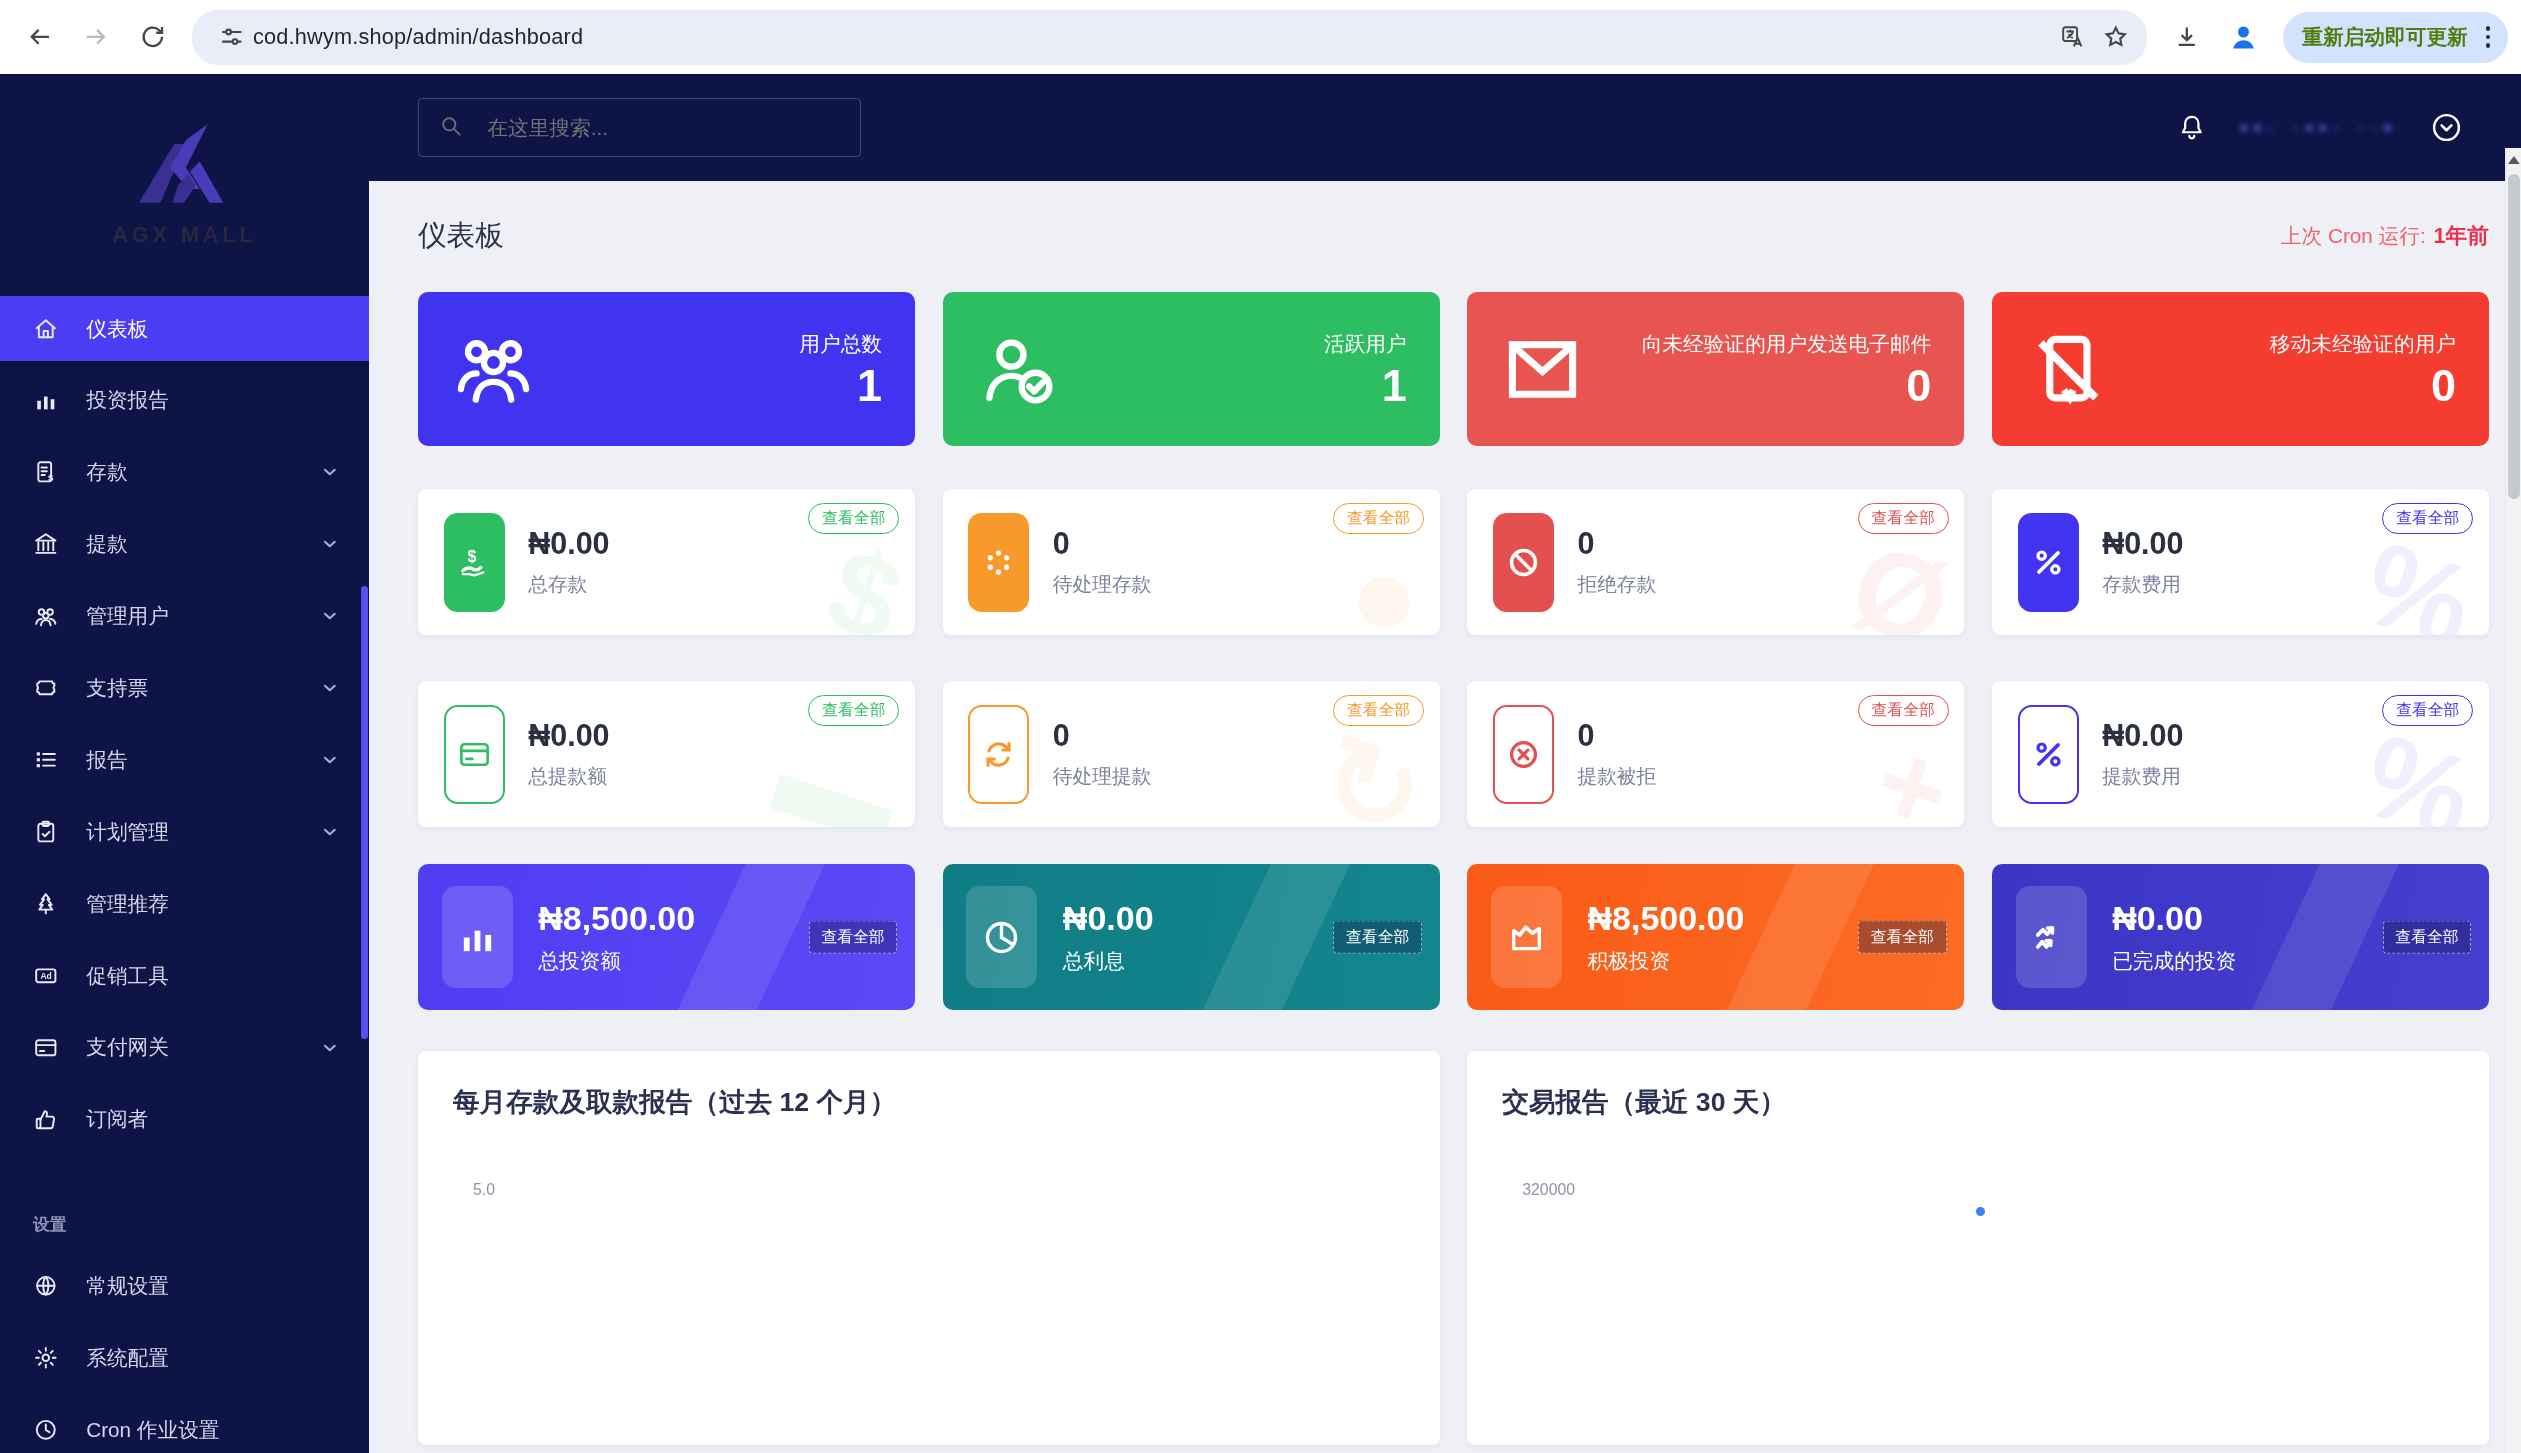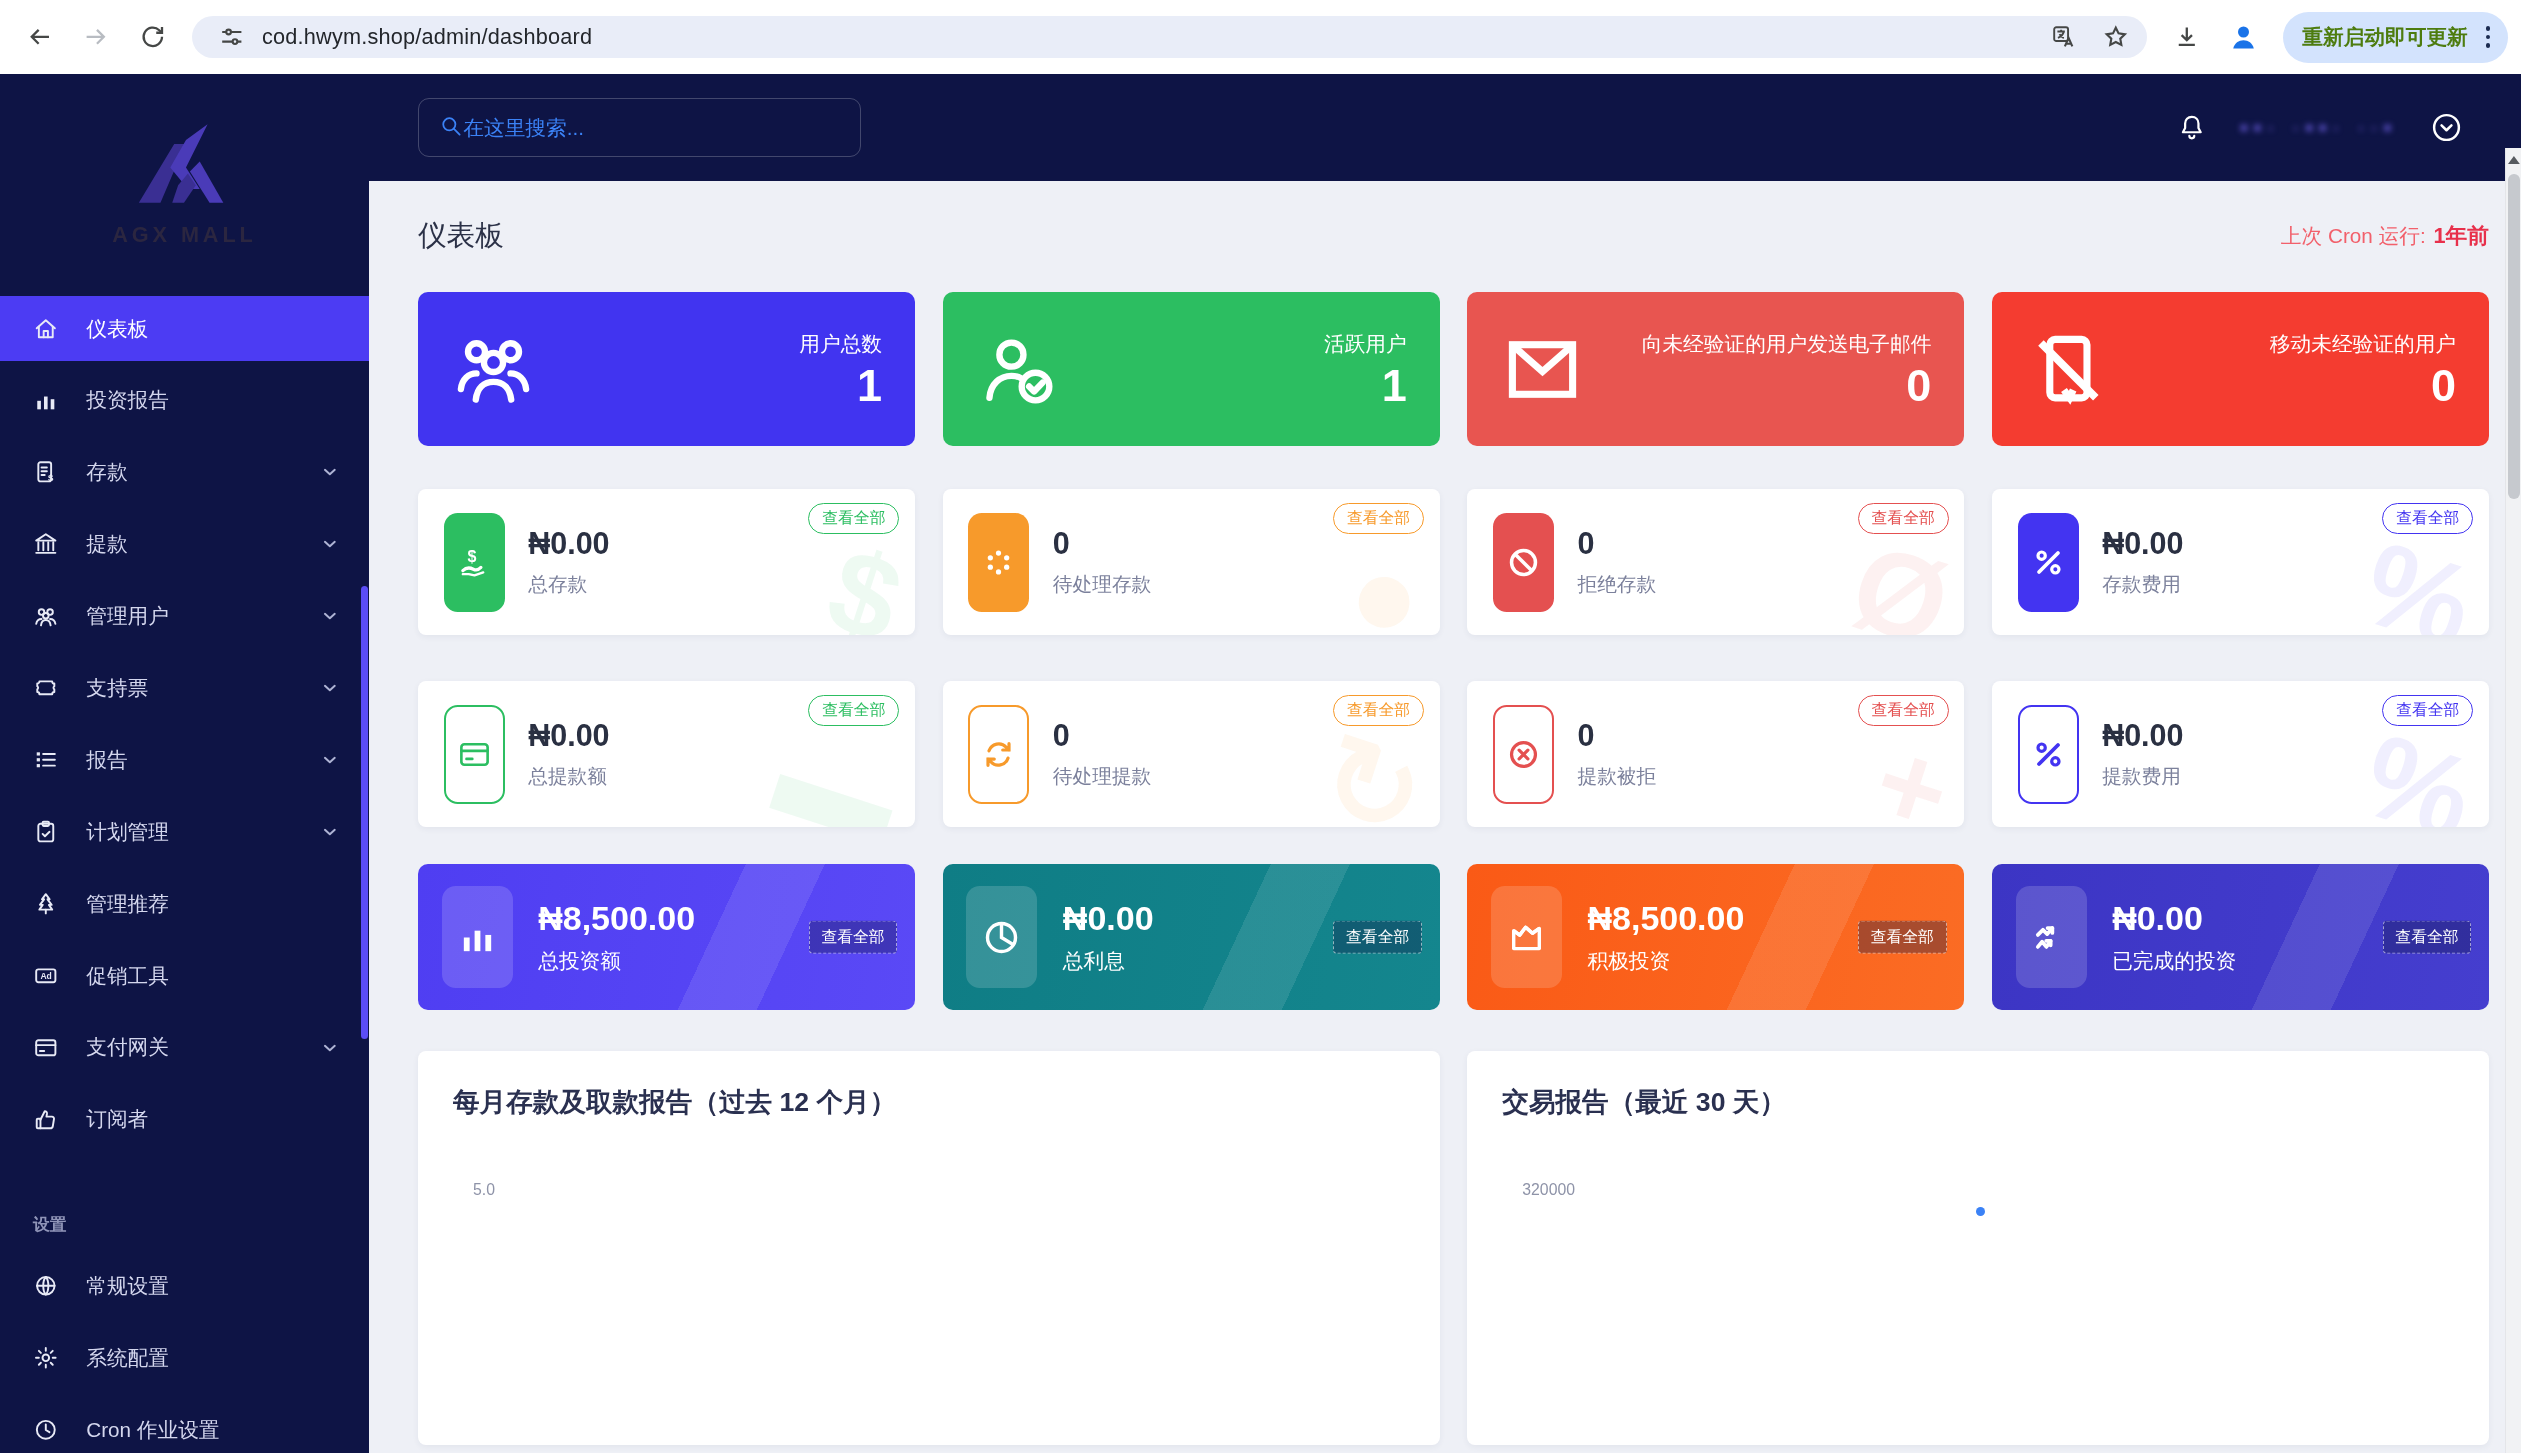--- a/index.html
+++ b/index.html
@@ -4,21 +4,21 @@
 <style>
   * { margin:0; padding:0; box-sizing:border-box; }
   html,body { width:2522px; height:1454px; overflow:hidden; font-family:"Liberation Sans", sans-serif; }
   body { background:#eef0f6; }
 
   
   .browser-bar { height:74px; background:#ffffff; display:flex; align-items:center; padding:0 13.8px; gap:5.9px; }
   .bicon { width:51px; height:51px; border-radius:50%; display:flex; align-items:center; justify-content:center; color:#454746; flex:0 0 auto; }
   .bicon svg { width:27.6px; height:27.6px; }
   .bicon.disabled { color:#b8bcc2; }
-  .omnibox { flex:1; height:42px; background:#e9edf8; border-radius:25.6px; display:flex; align-items:center; padding:0 9.9px 0 17.7px; margin:0 7.9px;gap:9px; }
+  .omnibox { flex:1; height:55px; background:#e9edf8; border-radius:25.6px; display:flex; align-items:center; padding:0 9.9px 0 17.7px; margin:0 7.9px; }
   .omnibox .url { flex:1; font-size:21.7px; color:#23262b; letter-spacing:0.2px; }
   .obicon { width:43px; height:43px; border-radius:50%; display:flex; align-items:center; justify-content:center; color:#454746; flex:0 0 auto; }
   .obicon svg { width:25.6px; height:25.6px; }
   .update-pill { height:51px; background:#d3e3fd; border-radius:25.6px; display:flex; align-items:center; gap:9.9px; padding:0 9.9px 0 19.7px; margin-left:7.9px; }
   .update-pill .utext { font-size:20.7px; color:#4d7c0f; font-weight:bold; white-space:nowrap; }
   .kebab { display:flex; flex-direction:column; gap:3.9px; padding:0 7.9px; }
   .kebab i { width:4.9px; height:4.9px; border-radius:50%; background:#1b2b50; display:block; }
   .avatar-btn { width:51px; height:51px; border-radius:50%; display:flex; align-items:center; justify-content:center; }
   .avatar-btn svg { width:33px; height:33px; }
 
@@ -35,21 +35,21 @@
   .nav li .ic svg { width:25.6px; height:25.6px; }
   .nav li .nav-label { flex:1; }
   .nav li .chev { width:19.7px; height:19.7px; color:#aeb3d4; }
   .nav li .chev svg { width:19.7px; height:19.7px; }
   .nav li.active { background:#4c3cf3; color:#ffffff; }
   .nav-section { margin:61px 0 17.7px 33px; font-size:16.7px; font-weight:bold; color:#9095b8; }
   .side-scroll { position:absolute; top:512px; right:1px; width:6.9px; height:453px; background:#5b4df6; border-radius:3.9px; }
 
   .main { flex:1; position:relative; background:#eef0f6; overflow:hidden; }
   .topbar { height:107px; background:#0e1445; display:flex; align-items:center; padding:0 59px 0 49px; }
-  .searchbox { width:443px; height:59px; border:1px solid rgba(255,255,255,.22); border-radius:11px; display:flex; align-items:center; gap:1px; padding:0 19.7px; color:#3b82f6; }
+  .searchbox { width:443px; height:59px; border:1px solid rgba(255,255,255,.22); border-radius:4px; display:flex; align-items:center; gap:25px; padding:0 19.7px; color:#737373; }
   .searchbox svg { width:23.6px; height:23.6px; }
   .searchbox .ph { font-size:20.7px; }
   .top-right { margin-left:auto; display:flex; align-items:center; gap:33px; color:#ffffff; }
   .bell { width:29.6px; height:29.6px; }
   .bell svg { width:29.6px; height:29.6px; }
   .user-blur { font-size:21.7px; font-style:italic; letter-spacing:5.9px; color:#7e6cff; filter:blur(3px); max-width:207px; overflow:hidden; white-space:nowrap; }
   .chev-circle { width:33px; height:33px; }
   .chev-circle svg { width:33px; height:33px; }
 
   .content { padding:35px 33px 0 49px; }

